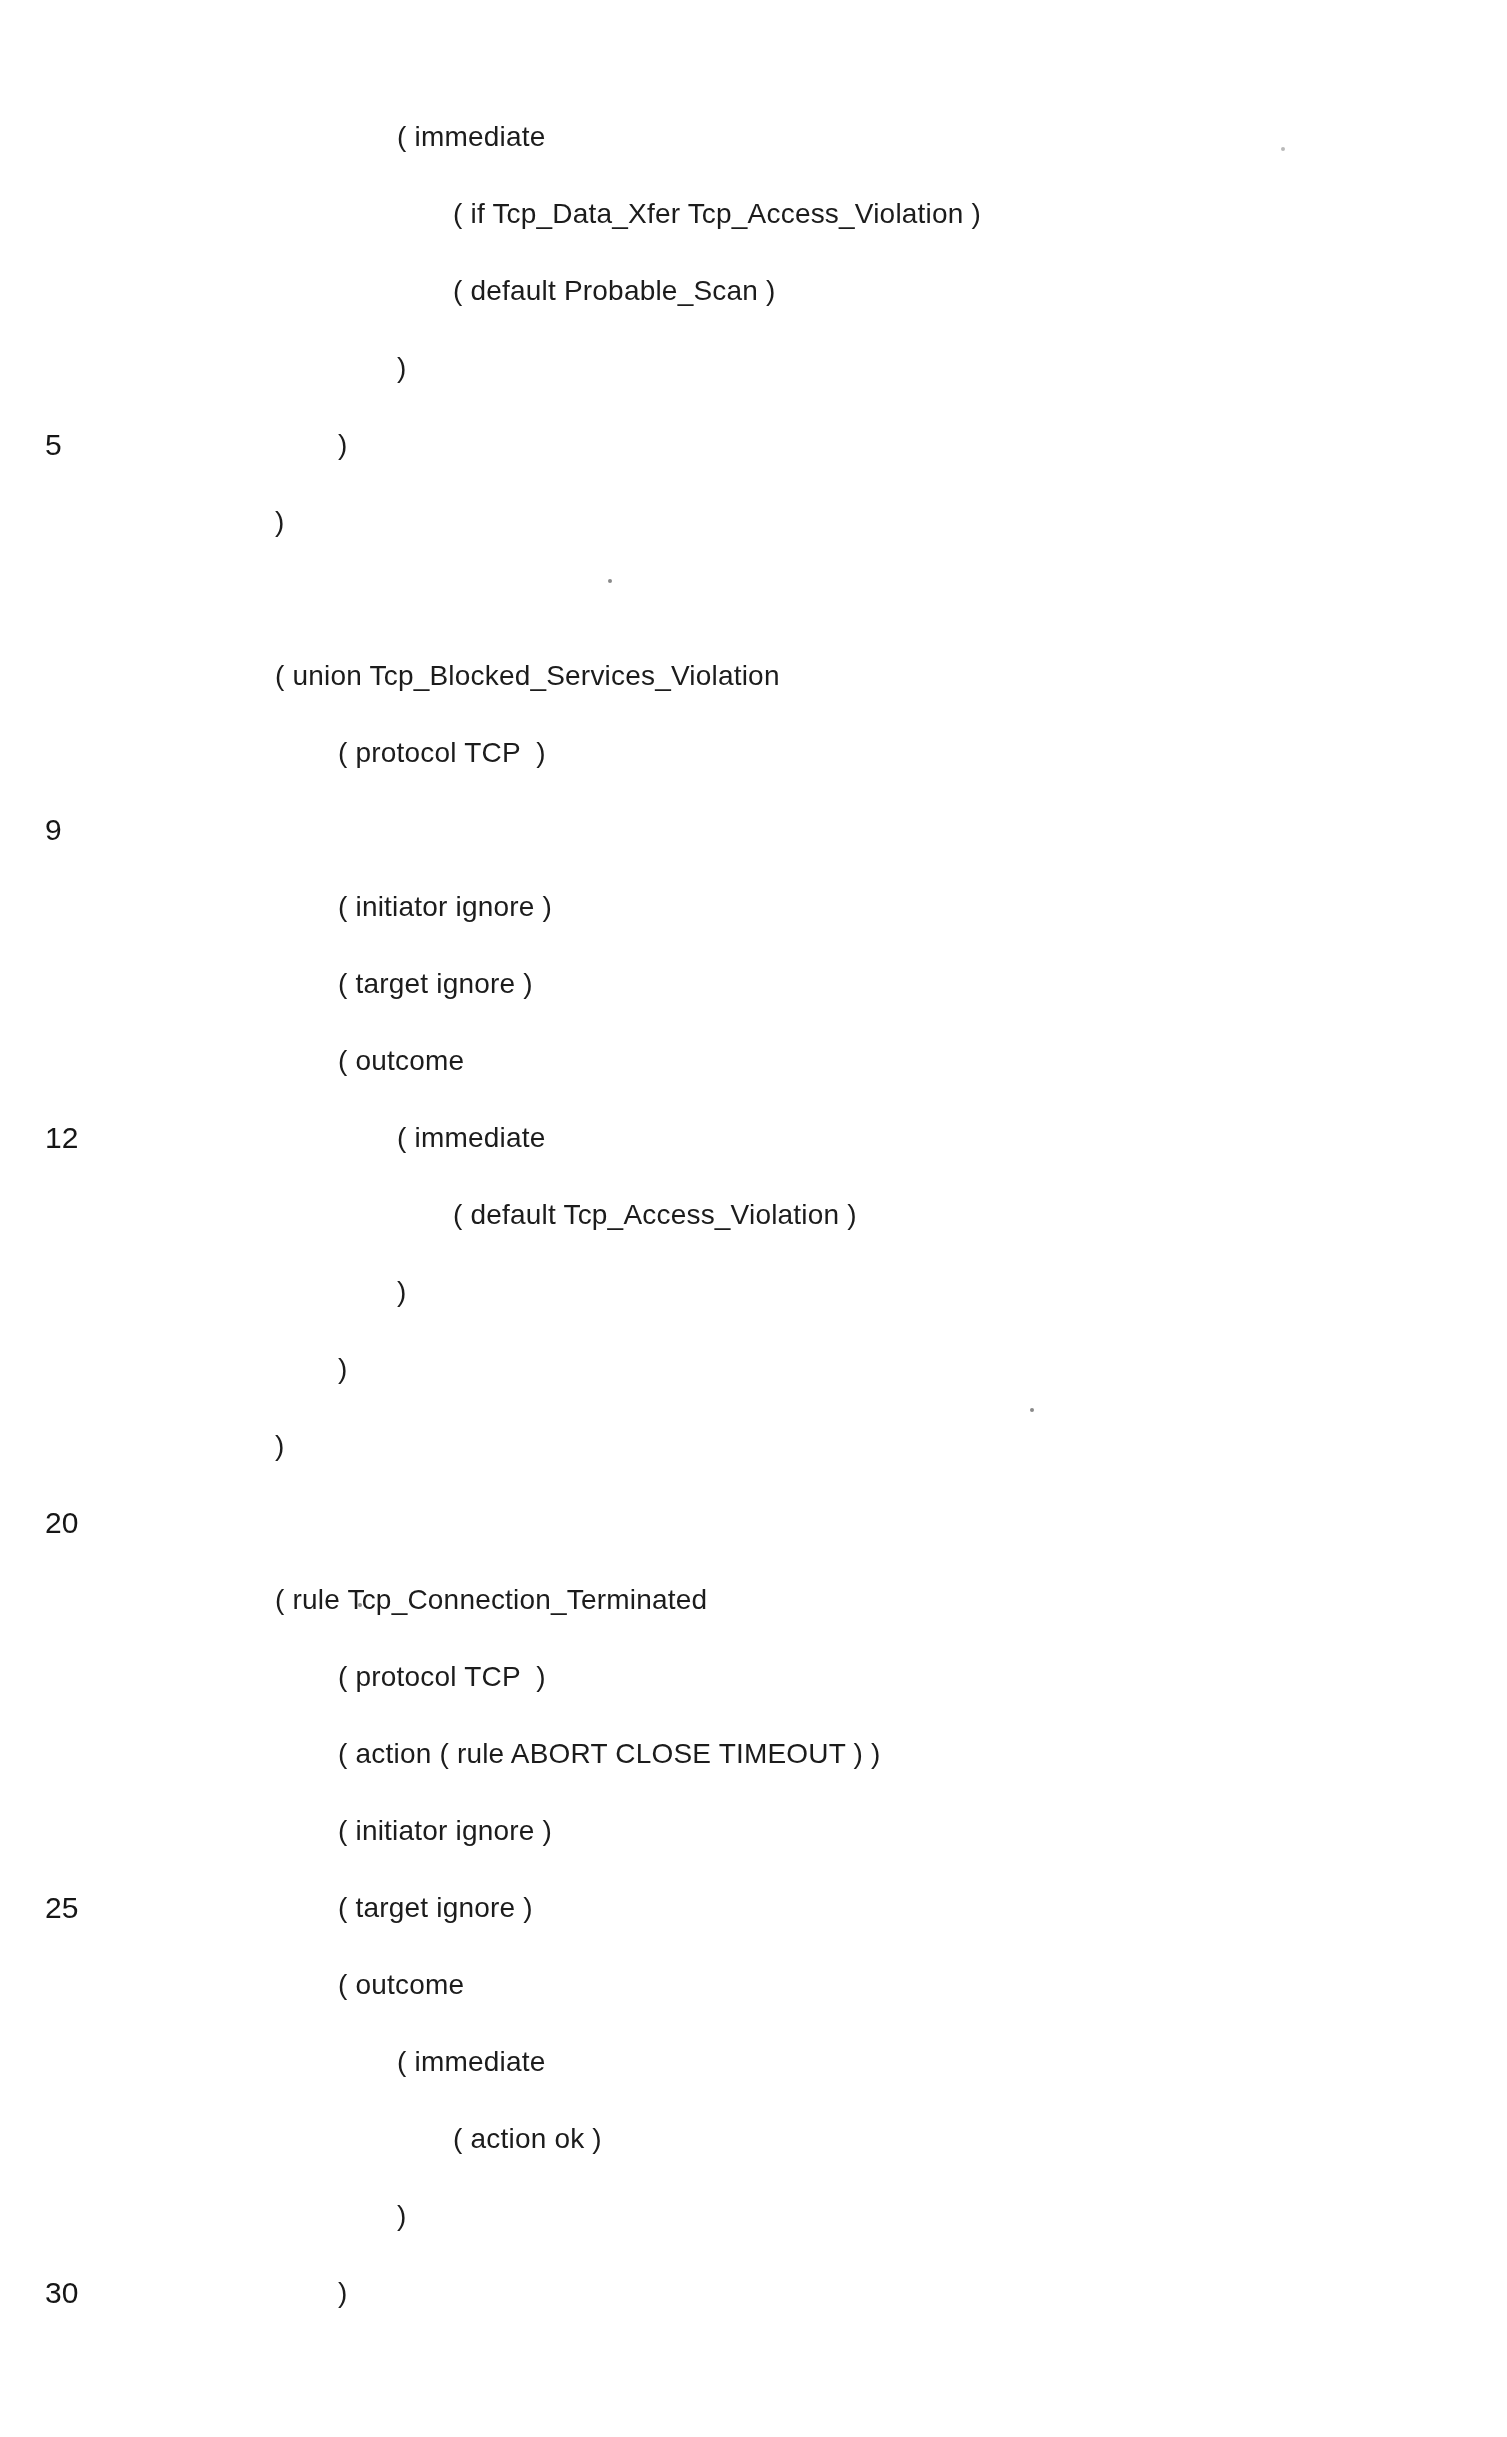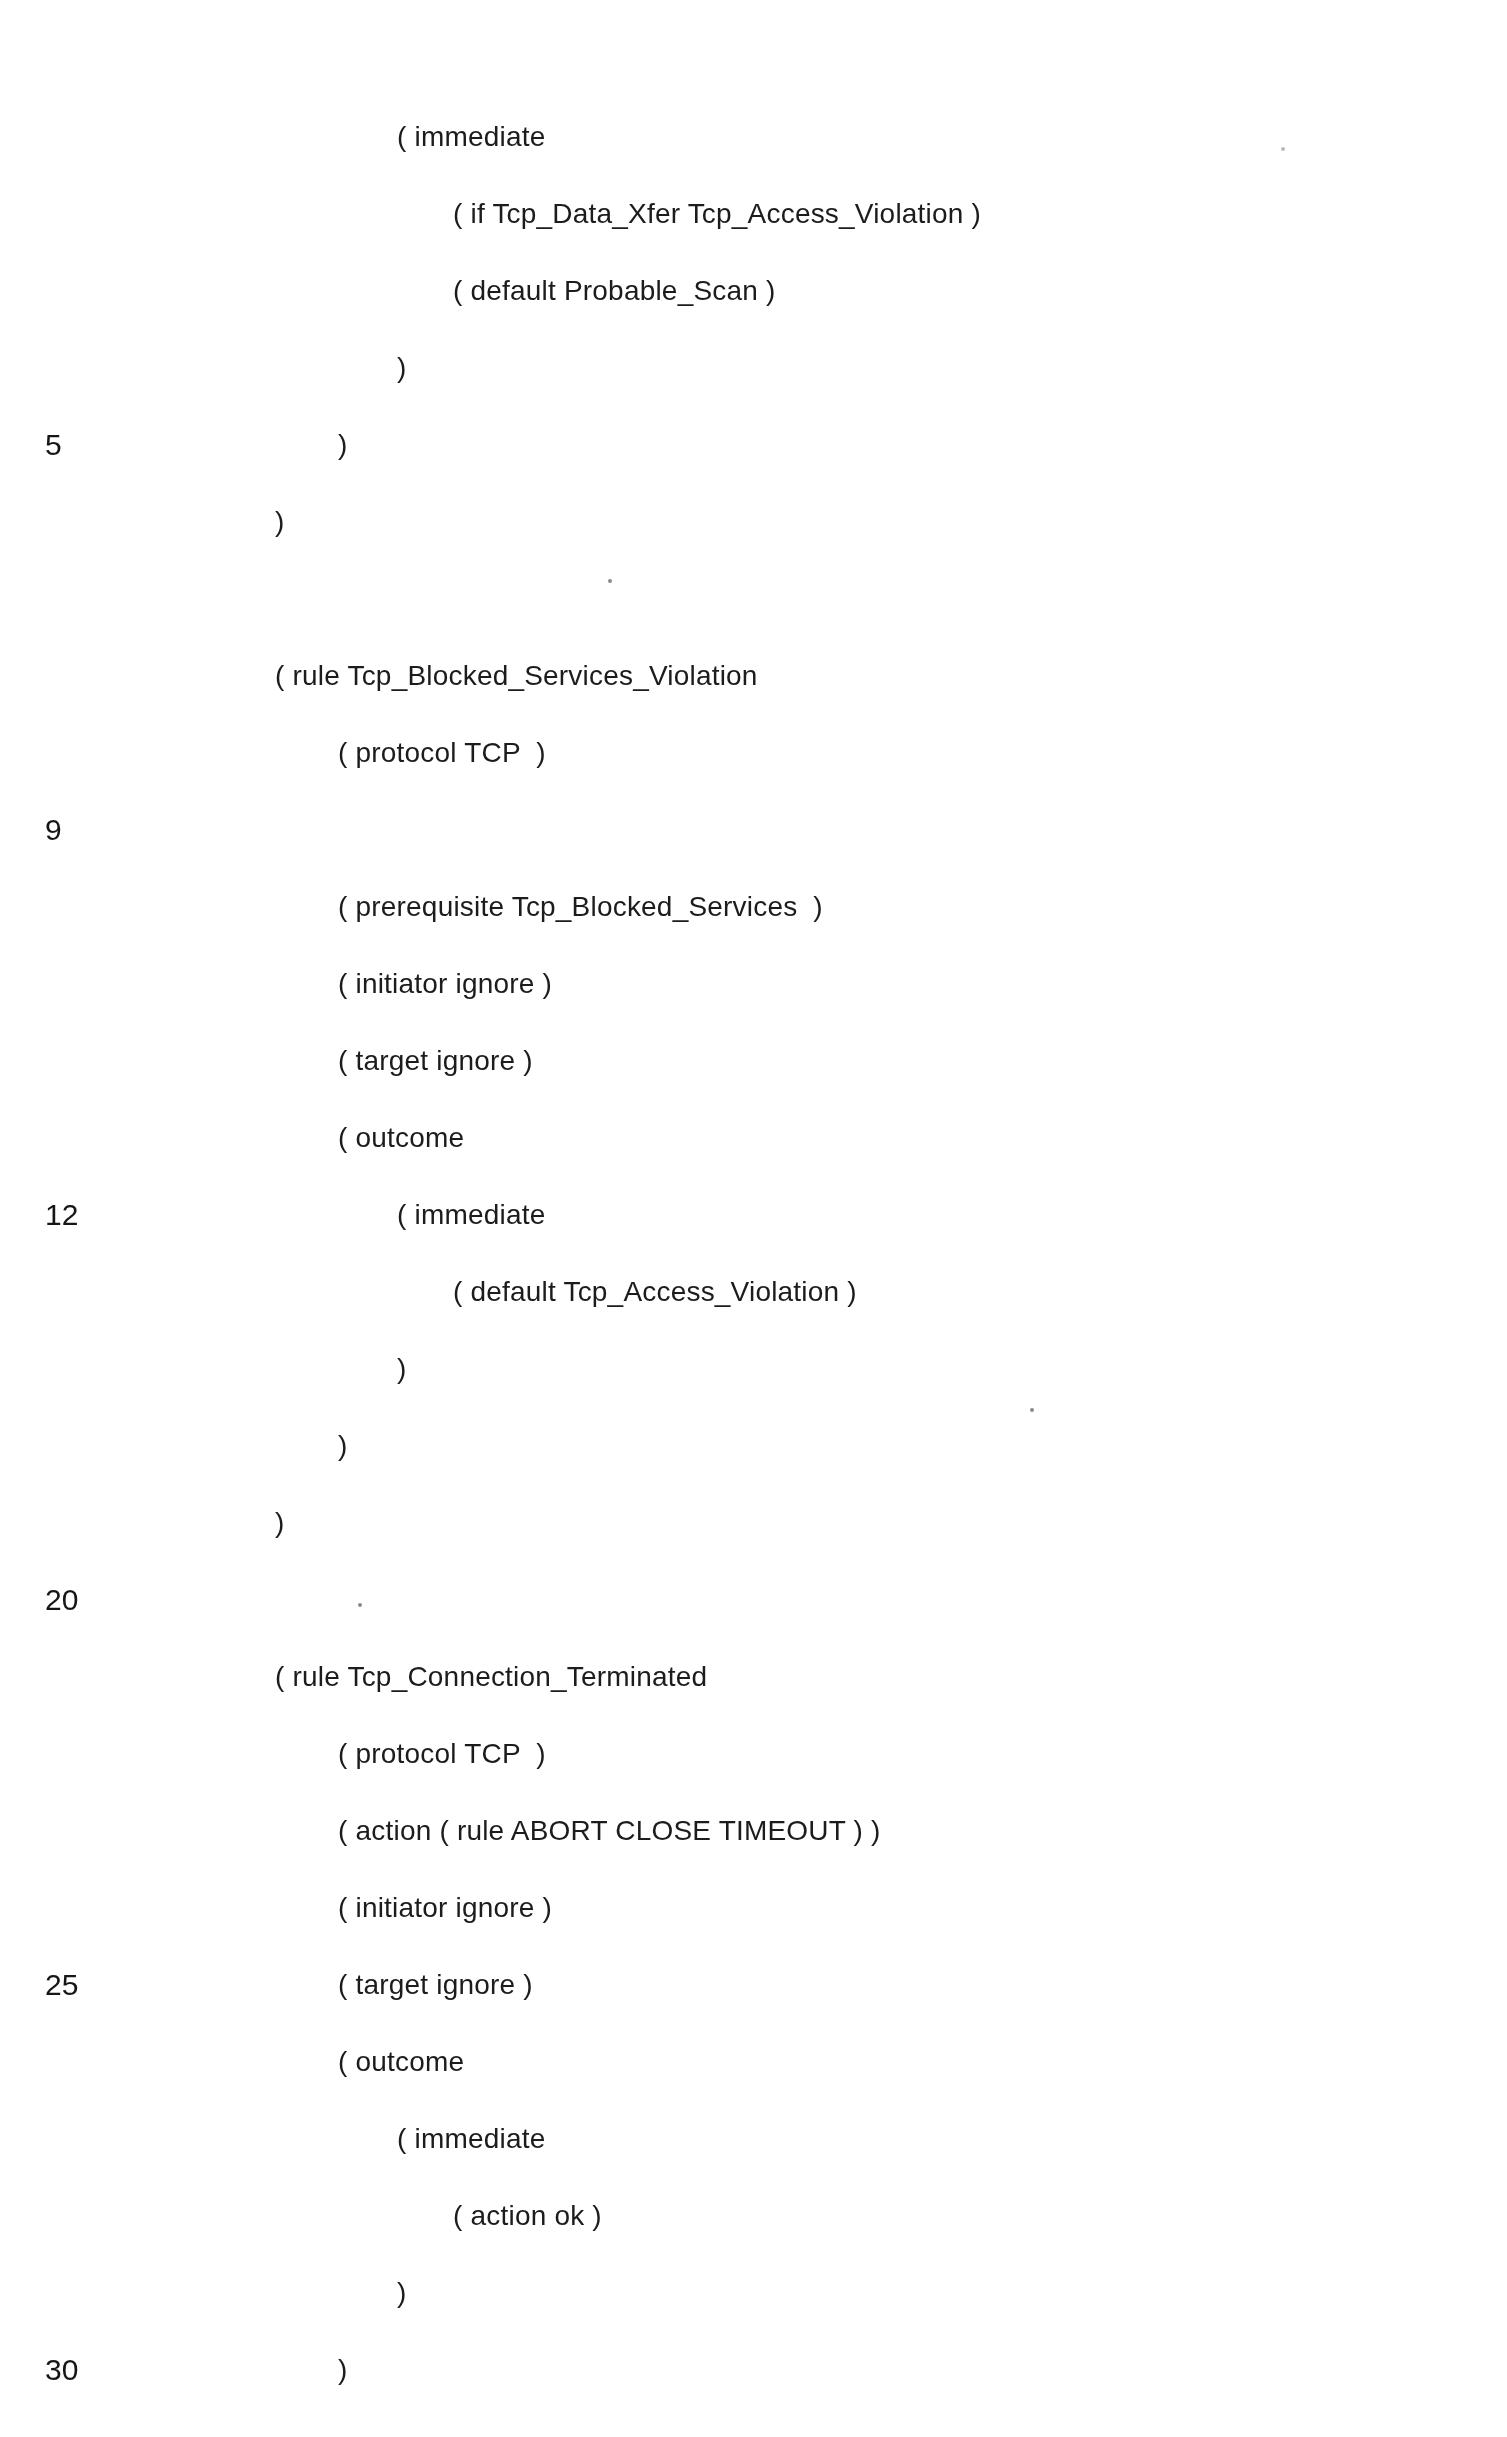--- a/index.html
+++ b/index.html
@@ -87,32 +87,28 @@
       <div class="code-line indent-0">
         <span class="line-number"></span>
         <span class="code-text">)</span>
       </div>
       <div class="code-line indent-0">
         <span class="line-number"></span>
         <span class="code-text"></span>
       </div>
       <div class="code-line indent-0">
         <span class="line-number"></span>
-        <span class="code-text">( rule Tcp_Blocked_Services_Violation</span>
+        <span class="code-text">( union Tcp_Blocked_Services_Violation</span>
       </div>
       <div class="code-line indent-1">
         <span class="line-number"></span>
         <span class="code-text">( protocol TCP  )</span>
       </div>
       <div class="code-line indent-1">
         <span class="line-number">9</span>
-      </div>
-      <div class="code-line indent-1">
-        <span class="line-number"></span>
-        <span class="code-text">( prerequisite Tcp_Blocked_Services  )</span>
       </div>
       <div class="code-line indent-1">
         <span class="line-number"></span>
         <span class="code-text">( initiator ignore )</span>
       </div>
       <div class="code-line indent-1">
         <span class="line-number"></span>
         <span class="code-text">( target ignore )</span>
       </div>
       <div class="code-line indent-1">

